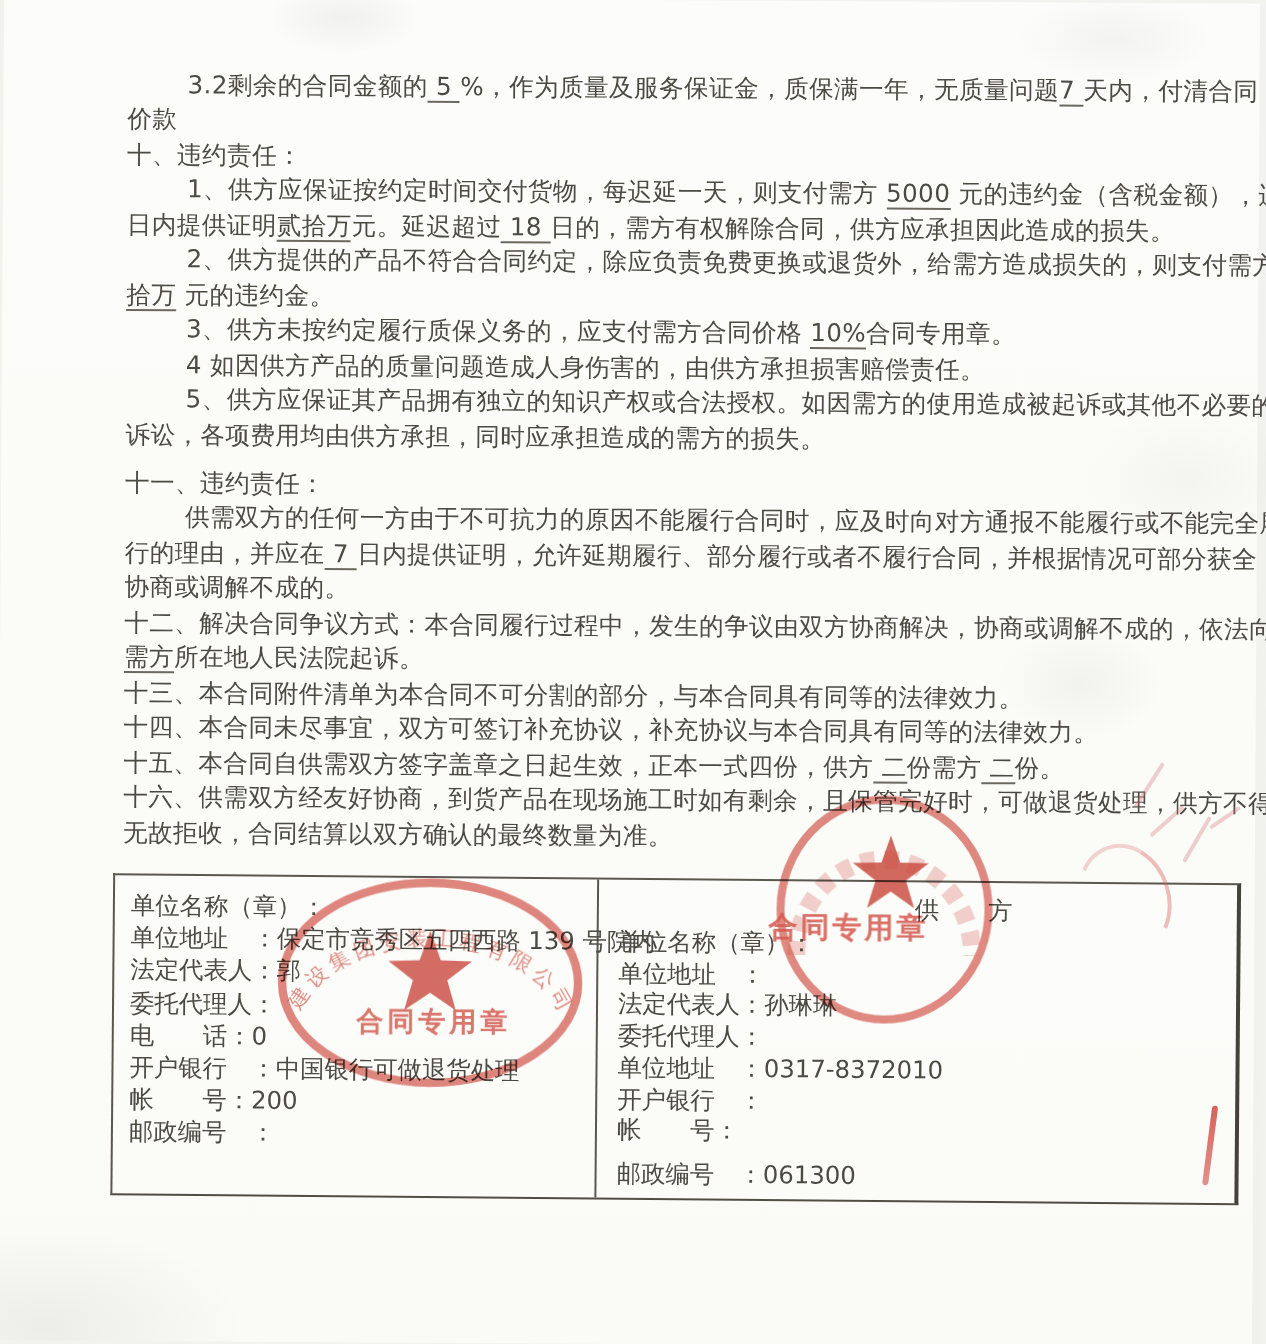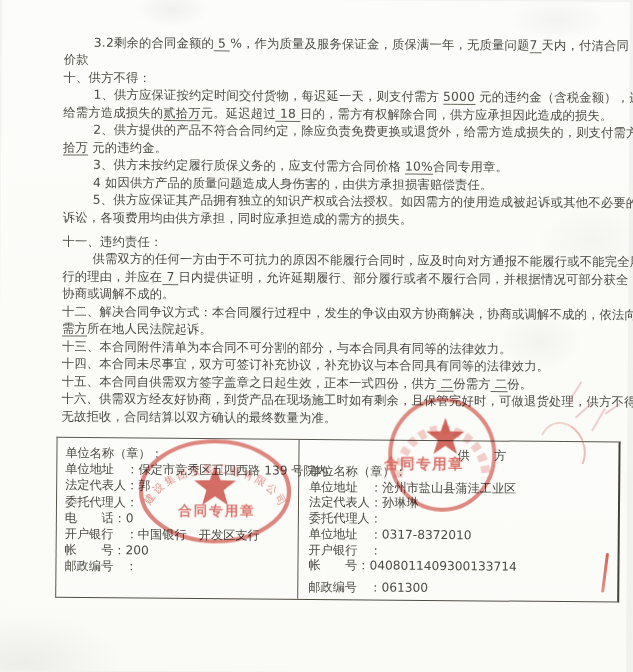--- a/index.html
+++ b/index.html
@@ -70,23 +70,23 @@
   }
 </style>
 </head>
 <body>
 
 <div class="sheet">
 
   <div id="contract-body">
       <div class="line indent"><span>3.2剩余的合同金额的</span><span class="u"> 5 </span><span>%，作为质量及服务保证金，质保满一年，无质量问题</span><span class="u">7 </span><span>天内，付清合同</span></div>
       <div class="line"><span>价款</span></div>
-      <div class="line"><span>十、供方不得：</span></div>
+      <div class="line"><span>十、违约责任：</span></div>
       <div class="line indent"><span>1、供方应保证按约定时间交付货物，每迟延一天，则支付需方 </span><span class="u">5000</span><span> 元的违约金（含税金额），违约</span></div>
-      <div class="line"><span>给需方造成损失的</span><span class="u">贰拾万</span><span>元。延迟超过</span><span class="u"> 18 </span><span>日的，需方有权解除合同，供方应承担因此造成的损失。</span></div>
+      <div class="line"><span>日内提供证明</span><span class="u">贰拾万</span><span>元。延迟超过</span><span class="u"> 18 </span><span>日的，需方有权解除合同，供方应承担因此造成的损失。</span></div>
       <div class="line indent"><span>2、供方提供的产品不符合合同约定，除应负责免费更换或退货外，给需方造成损失的，则支付需方</span></div>
       <div class="line"><span class="u">拾万</span><span> 元的违约金。</span></div>
       <div class="line indent"><span>3、供方未按约定履行质保义务的，应支付需方合同价格 </span><span class="u">10%</span><span>合同专用章。</span></div>
       <div class="line indent"><span>4 如因供方产品的质量问题造成人身伤害的，由供方承担损害赔偿责任。</span></div>
       <div class="line indent"><span>5、供方应保证其产品拥有独立的知识产权或合法授权。如因需方的使用造成被起诉或其他不必要的</span></div>
       <div class="line"><span>诉讼，各项费用均由供方承担，同时应承担造成的需方的损失。</span></div>
       <div class="line space-before"><span>十一、违约责任：</span></div>
       <div class="line indent"><span>供需双方的任何一方由于不可抗力的原因不能履行合同时，应及时向对方通报不能履行或不能完全履</span></div>
       <div class="line"><span>行的理由，并应在</span><span class="u"> 7 </span><span>日内提供证明，允许延期履行、部分履行或者不履行合同，并根据情况可部分获全</span></div>
       <div class="line"><span>协商或调解不成的。</span></div>
@@ -100,35 +100,35 @@
     </div>
 
   <div class="parties-box">
     <div class="col col-left">
       <div id="left-rows">
           <div class="row"><span class="lbl">单位名称（章）：</span><span class="val"></span></div>
           <div class="row"><span class="lbl">单位地址　：</span><span class="val">保定市竞秀区五四西路 139 号院内</span></div>
           <div class="row"><span class="lbl">法定代表人：</span><span class="val">郭</span></div>
           <div class="row"><span class="lbl">委托代理人：</span><span class="val"></span></div>
           <div class="row"><span class="lbl">电　　话：</span><span class="val">0</span></div>
-          <div class="row"><span class="lbl">开户银行　：</span><span class="val">中国银行</span><span class="extra">开发区支行</span></div>
+          <div class="row"><span class="lbl">开户银行　：</span><span class="val">中国银行</span><span class="extra">可做退货处理</span></div>
           <div class="row"><span class="lbl">帐　　号：</span><span class="val">200</span></div>
           <div class="row"><span class="lbl">邮政编号　：</span><span class="val"></span></div>
         </div>
     </div>
     <div class="col col-right">
       <div class="col-header">供　　方</div>
       <div id="right-rows">
           <div class="row"><span class="lbl">单位名称（章）：</span><span class="val"></span></div>
-          <div class="row"><span class="lbl">单位地址　：</span><span class="val">沧州市盐山县蒲洼工业区</span></div>
+          <div class="row"><span class="lbl">单位地址　：</span></div>
           <div class="row"><span class="lbl">法定代表人：</span><span class="val">孙琳琳</span></div>
           <div class="row"><span class="lbl">委托代理人：</span><span class="val"></span></div>
           <div class="row"><span class="lbl">单位地址　：</span><span class="val">0317-8372010</span></div>
           <div class="row"><span class="lbl">开户银行　：</span></div>
-          <div class="row"><span class="lbl">帐　　号：</span><span class="val">0408011409300133714</span></div>
+          <div class="row"><span class="lbl">帐　　号：</span></div>
           <div class="row gap"><span class="lbl">邮政编号　：</span><span class="val">061300</span></div>
         </div>
     </div>
   </div>
 
   <svg class="stamp stamp-left" width="176" height="122" viewBox="0 0 176 122">
     <defs>
       <path id="arcL" d="M 20 90 A 67 46 0 1 1 156 90" fill="none"></path>
     </defs>
     <ellipse cx="88" cy="62" rx="74" ry="50" fill="none" stroke="#d65a50" stroke-width="4.2" opacity="0.72"></ellipse>

